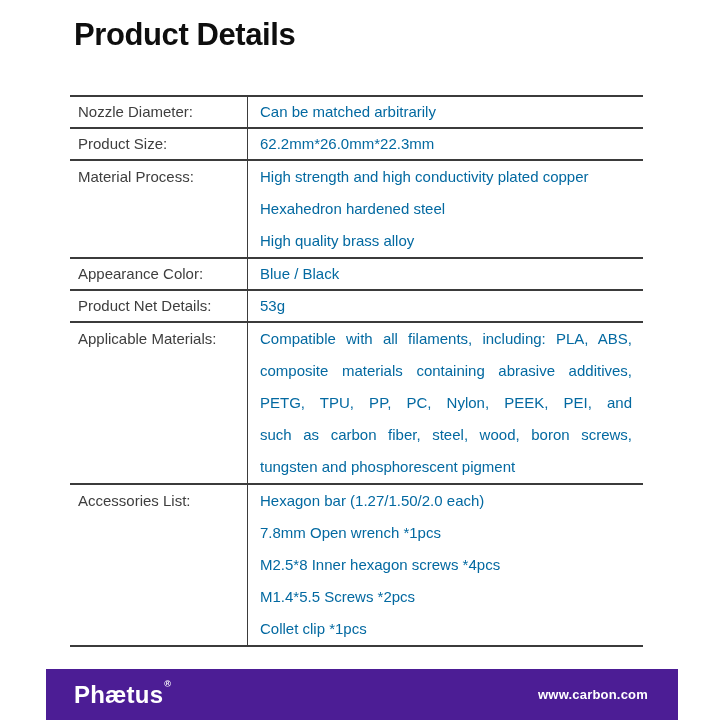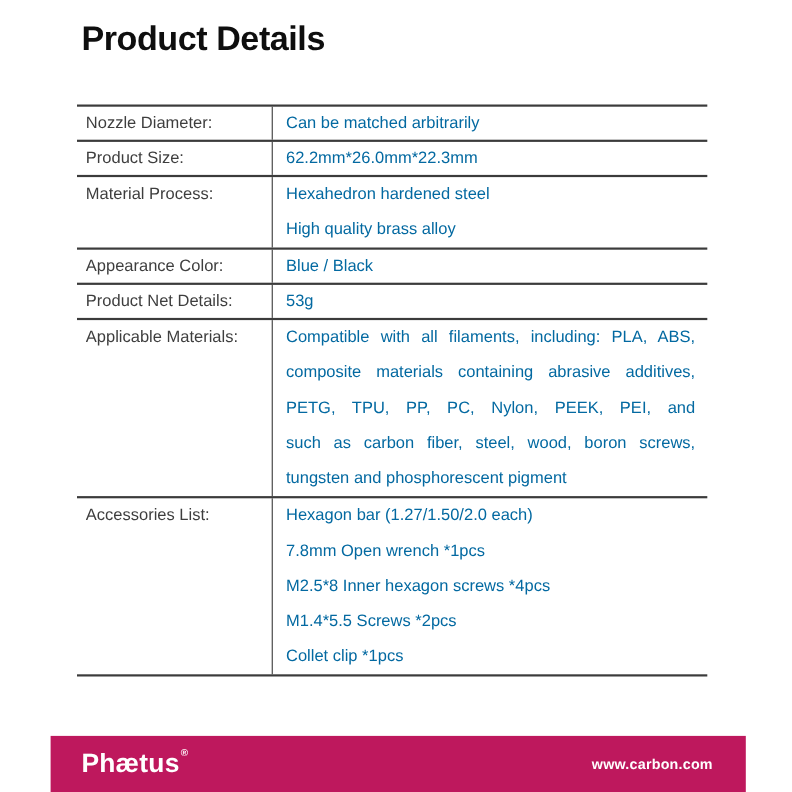--- a/index.html
+++ b/index.html
@@ -29,21 +29,21 @@
     color:#0369a1;
   }
   .tline { line-height:32px; white-space:nowrap; overflow:hidden; }
   .row-single { height:32px; }
   .row-single .tline { line-height:30px; }
   .jline { text-align:justify; text-align-last:justify; white-space:normal; }
   .lline { white-space:normal; }
 
   .footer-bar {
     position:absolute; left:46px; top:669px; width:632px; height:51px;
-    background:#be185d; color:#ffffff;
+    background:#4c1d95; color:#ffffff;
     display:flex; align-items:center; justify-content:space-between;
     padding:0 30px 0 28px;
   }
   .brand {
     font-size:24px; font-weight:800; letter-spacing:0.2px; line-height:1;
     display:flex; align-items:flex-start;
   }
   .reg-mark { font-size:9px; font-weight:700; margin-left:1px; margin-top:-3px; }
   .site { font-size:13px; font-weight:700; letter-spacing:0.2px; }
 </style>
@@ -70,20 +70,21 @@
     <div class="value-cell">
       <div class="tline">62.2mm*26.0mm*22.3mm</div>
     </div>
   </div>
 
   <div class="row">
     <div class="label-cell">
       <div class="tline">Material Process:</div>
     </div>
     <div class="value-cell">
+      <div class="tline">High strength and high conductivity plated copper</div>
       <div class="tline">Hexahedron hardened steel</div>
       <div class="tline">High quality brass alloy</div>
     </div>
   </div>
 
   <div class="row row-single">
     <div class="label-cell">
       <div class="tline">Appearance Color:</div>
     </div>
     <div class="value-cell">

